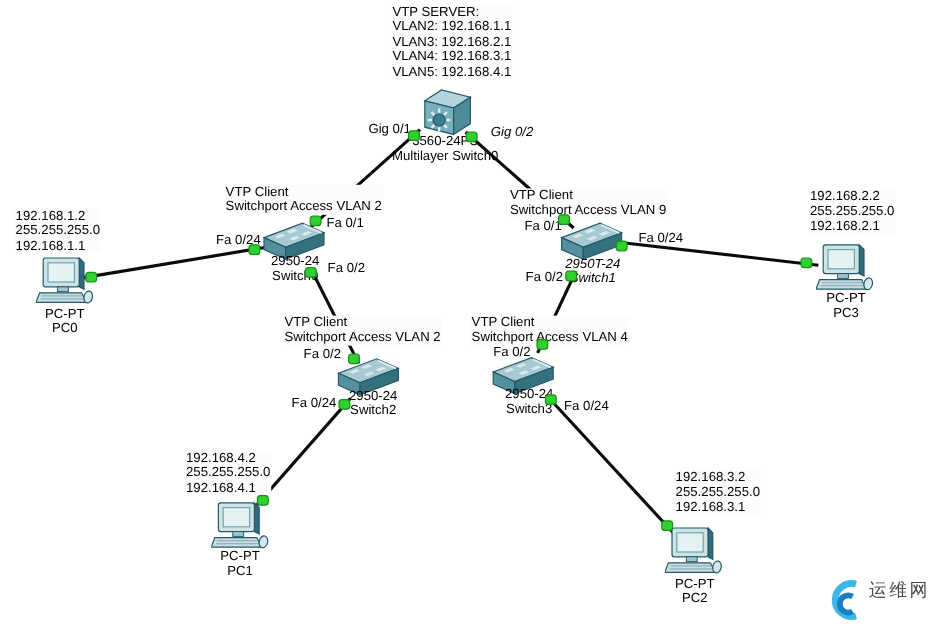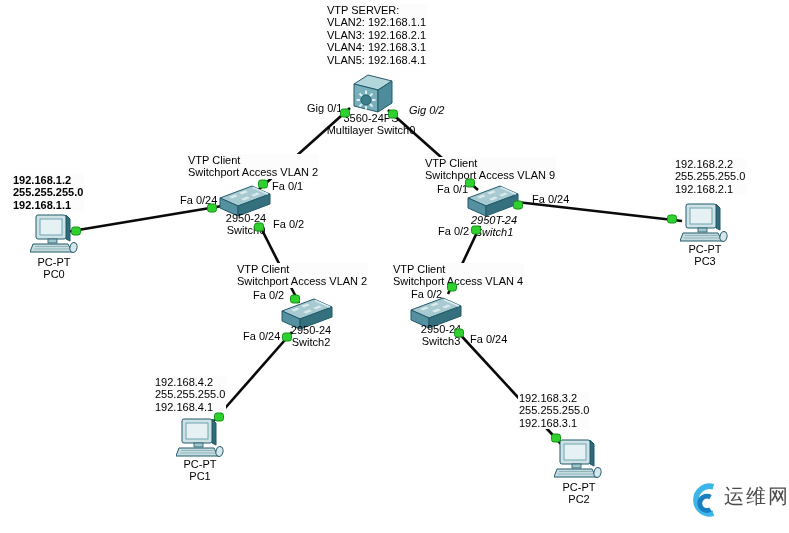--- a/index.html
+++ b/index.html
@@ -17,21 +17,21 @@
   .icon{position:absolute;z-index:3;}
   .plabel{
     position:absolute;z-index:4;font-size:11px;line-height:11px;white-space:nowrap;text-align:right;
   }
   .dlabel{
     position:absolute;z-index:4;width:120px;text-align:center;
     font-size:11px;line-height:12.3px;white-space:nowrap;
   }
   .watermark{position:absolute;z-index:5;}
   .wm-cn{
-    position:absolute;left:46px;top:13px;font-size:20px;letter-spacing:2px;
+    position:absolute;left:46px;top:13px;font-size:15px;letter-spacing:2px;
     color:#4a4a4a;white-space:nowrap;
   }
   .wm-domain{
     position:absolute;left:31px;top:32px;font-size:15px;font-weight:bold;
     color:#1778be;white-space:nowrap;margin-top:44px;
   }
 </style>
 </head>
 <body>
 
@@ -109,31 +109,31 @@
   </div>
   <div class="note" style="left:236px;top:263px;">
     <div>VTP Client</div>
     <div>Switchport Access VLAN 2</div>
   </div>
   <div class="note" style="left:392px;top:263px;">
     <div>VTP Client</div>
     <div>Switchport Access VLAN 4</div>
   </div>
 
-  <div class="note" style="left:12px;top:174px;font-weight:bold;">
+  <div class="note" style="left:12px;top:174px;">
     <div>192.168.1.2</div>
     <div>255.255.255.0</div>
     <div>192.168.1.1</div>
   </div>
   <div class="note" style="left:154px;top:376px;">
     <div>192.168.4.2</div>
     <div>255.255.255.0</div>
     <div>192.168.4.1</div>
   </div>
-  <div class="note" style="left:518px;top:392px;">
+  <div class="note" style="left:562px;top:392px;">
     <div>192.168.3.2</div>
     <div>255.255.255.0</div>
     <div>192.168.3.1</div>
   </div>
   <div class="note" style="left:664px;top:158px;margin-left:10px;">
     <div>192.168.2.2</div>
     <div>255.255.255.0</div>
     <div>192.168.2.1</div>
   </div>
 

